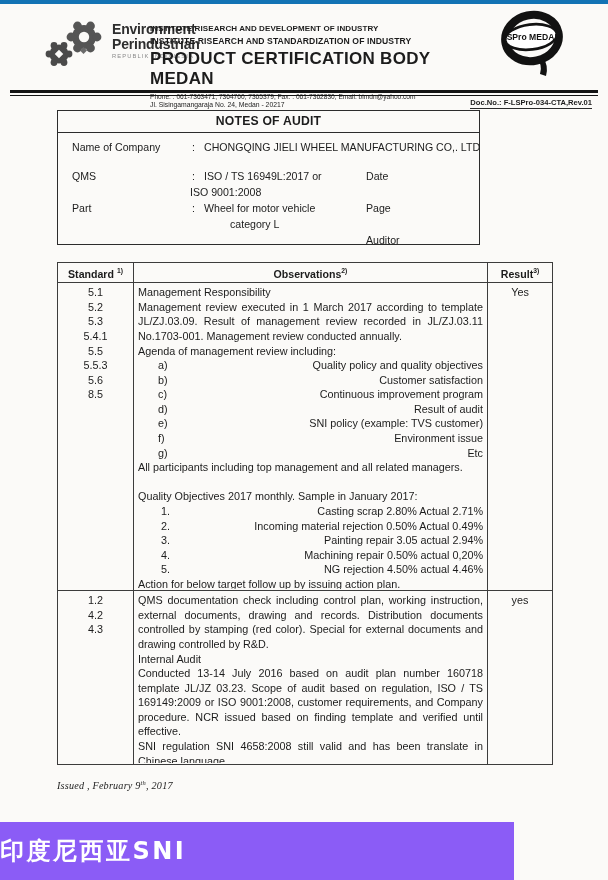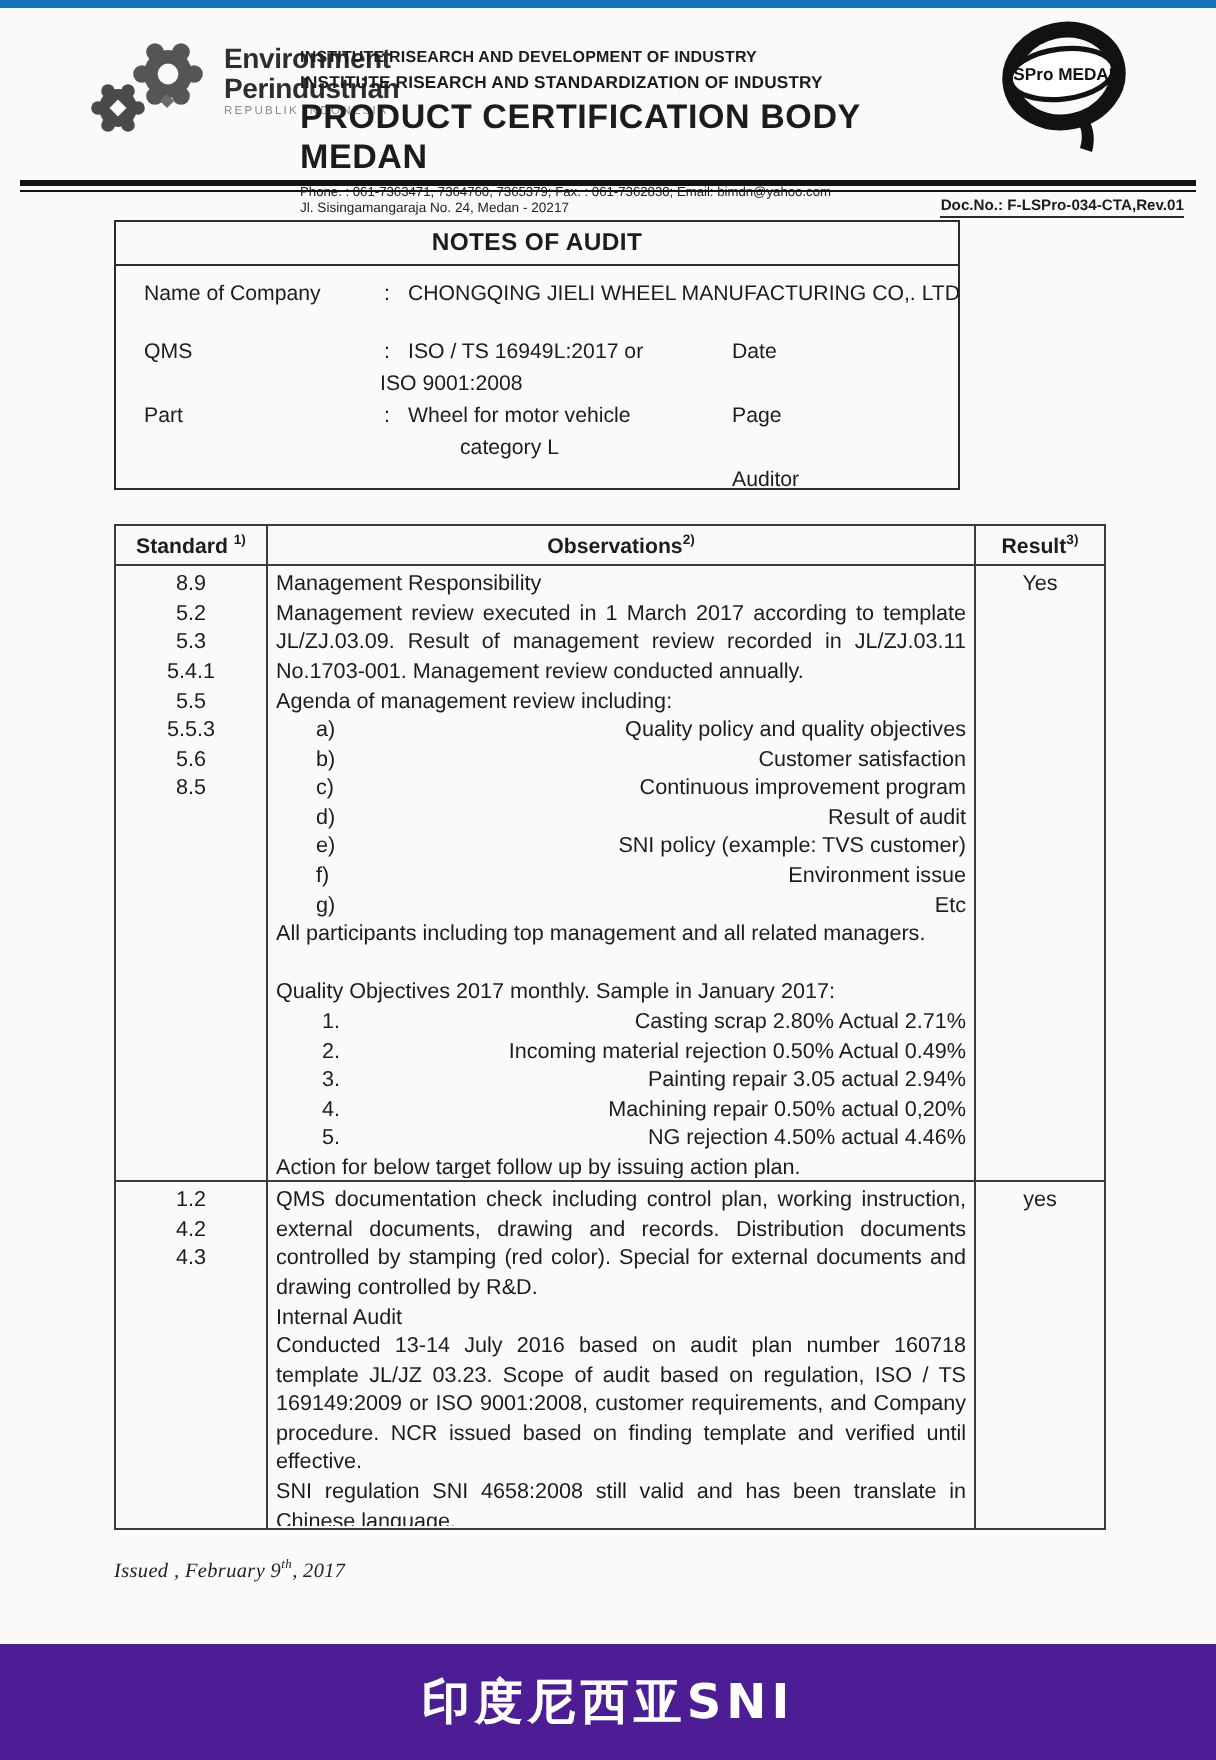--- a/index.html
+++ b/index.html
@@ -90,23 +90,23 @@
   ol.nums li { padding-left:44px; }
   ol.nums li::before { content:counter(li) "."; position:absolute; left:23px; }
   
   .issued {
     position:absolute; left:57px; top:779px;
     font-family:"Liberation Serif", serif; font-style:italic;
     font-size:10.2px; letter-spacing:0.2px; color:#222;
   }
   .issued sup { font-size:6.5px; }
   .banner {
-    position:absolute; left:0; top:822px; width:608px; height:58px;
-    background:#4c1d95; color:#ffffff;
-    display:flex; align-items:center; justify-content:center;
+    position:absolute; left:0; top:822px; width:514px; height:58px;
+    background:#8b5cf6; color:#ffffff;
+    display:flex; align-items:center; justify-content:flex-start;
     font-size:24px; font-weight:bold; letter-spacing:2.5px;
     font-family:"DejaVu Sans", sans-serif;
   }
 </style>
 </head>
 <body>
 
 <div class="topbar"></div>
 
 <div class="ministry-logo">
@@ -216,21 +216,21 @@
     <tr>
       <th><span>Standard </span><sup>1)</sup></th>
       <th><span>Observations</span><sup>2)</sup></th>
       <th><span>Result</span><sup>3)</sup></th>
     </tr>
   </thead>
   <tbody>
     <tr class="r1">
       <td class="std-cell">
         <div>
-            <div class="std-item">8.9</div>
+            <div class="std-item">5.1</div>
             <div class="std-item">5.2</div>
             <div class="std-item">5.3</div>
             <div class="std-item">5.4.1</div>
             <div class="std-item">5.5</div>
             <div class="std-item">5.5.3</div>
             <div class="std-item">5.6</div>
             <div class="std-item">8.5</div>
           </div>
       </td>
       <td class="obs-cell">

